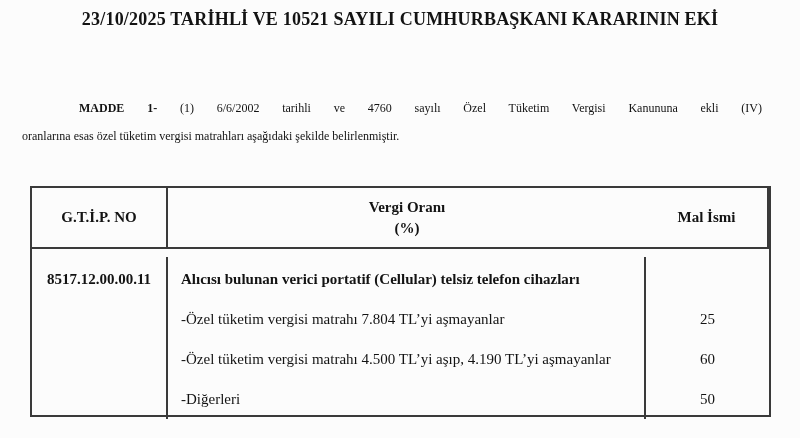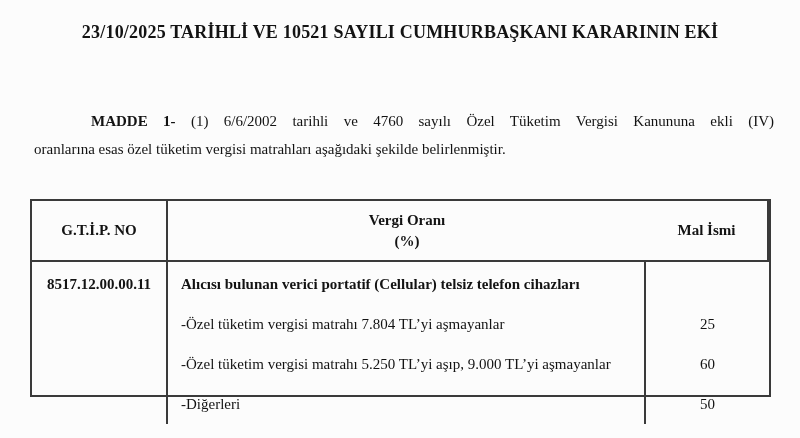--- a/index.html
+++ b/index.html
@@ -6,45 +6,45 @@
   html,body { width:800px; height:438px; }
   body {
     background:#fcfcfc;
     font-family:"Liberation Serif", serif;
     color:#131313;
     overflow:hidden;
   }
   .page { position:relative; width:800px; height:438px; }
 
   
-  .doc-title { margin-top:20px; text-align:center; font-weight:bold; font-size:18px; line-height:25px; letter-spacing:0.2px; }
+  .doc-title { margin-top:7px; text-align:center; font-weight:bold; font-size:18px; line-height:25px; letter-spacing:0.2px; }
   .doc-subtitle { text-align:center; font-weight:bold; font-size:18px; line-height:24px; }
   .doc-subtitle span { text-decoration:underline; }
 
   
-  .article { position:absolute; left:34px; top:88px; width:740px; font-size:15px; line-height:27.5px; }
+  .article { position:absolute; left:22px; top:88px; width:740px; font-size:12px; line-height:27.5px; }
   .pline { text-align:justify; text-align-last:justify; white-space:nowrap; }
   .pline.last { text-align-last:left; }
   .pline.first { text-indent:57px; }
   .bold { font-weight:bold; }
 
   
   .ttable {
-    position:absolute; left:30px; top:179px; width:741px; height:198px;
+    position:absolute; left:30px; top:179px; width:741px; height:231px;
     border:2px solid #3a3a3a; background:transparent;
   }
   .trow { display:grid; grid-template-columns:136px 478px 1fr; }
   .thead { height:61px; border-bottom:2px solid #3a3a3a; }
   .hcell {
     display:flex; flex-direction:column; justify-content:center; align-items:center;
     font-weight:bold; font-size:15px; line-height:21px;
   }
   .bordered-r { border-right:2px solid #3a3a3a; }
   .tbody { height:162px; }
-  .bcol { padding-top:2px; }
+  .bcol { padding-top:2px;margin-top:8px; }
   .line { height:40px; display:flex; align-items:center; font-size:15px; }
   .col-gtip .line { justify-content:center; font-weight:bold; }
   .col-mal { padding-left:13px; padding-right:24px; }
   .col-rate .line { justify-content:center;text-align:right; }
 </style>
 </head>
 <body>
 
 <div class="page">
 
@@ -66,21 +66,21 @@
       <div class="hcell bordered-r">Mal İsmi</div>
     </div>
 
     <div class="trow tbody">
       <div class="bcol col-gtip bordered-r">
         <div class="line">8517.12.00.00.11</div>
       </div>
       <div class="bcol col-mal bordered-r">
         <div class="line bold">Alıcısı bulunan verici portatif (Cellular) telsiz telefon cihazları</div>
         <div class="line">-Özel tüketim vergisi matrahı 7.804 TL’yi aşmayanlar</div>
-        <div class="line">-Özel tüketim vergisi matrahı 5.250 TL’yi aşıp, 9.000 TL’yi aşmayanlar</div>
+        <div class="line">-Özel tüketim vergisi matrahı 4.500 TL’yi aşıp, 4.190 TL’yi aşmayanlar</div>
         <div class="line">-Diğerleri</div>
       </div>
       <div class="bcol col-rate">
         <div class="line"></div>
         <div class="line">25</div>
         <div class="line">60</div>
         <div class="line">50</div>
       </div>
     </div>
 

